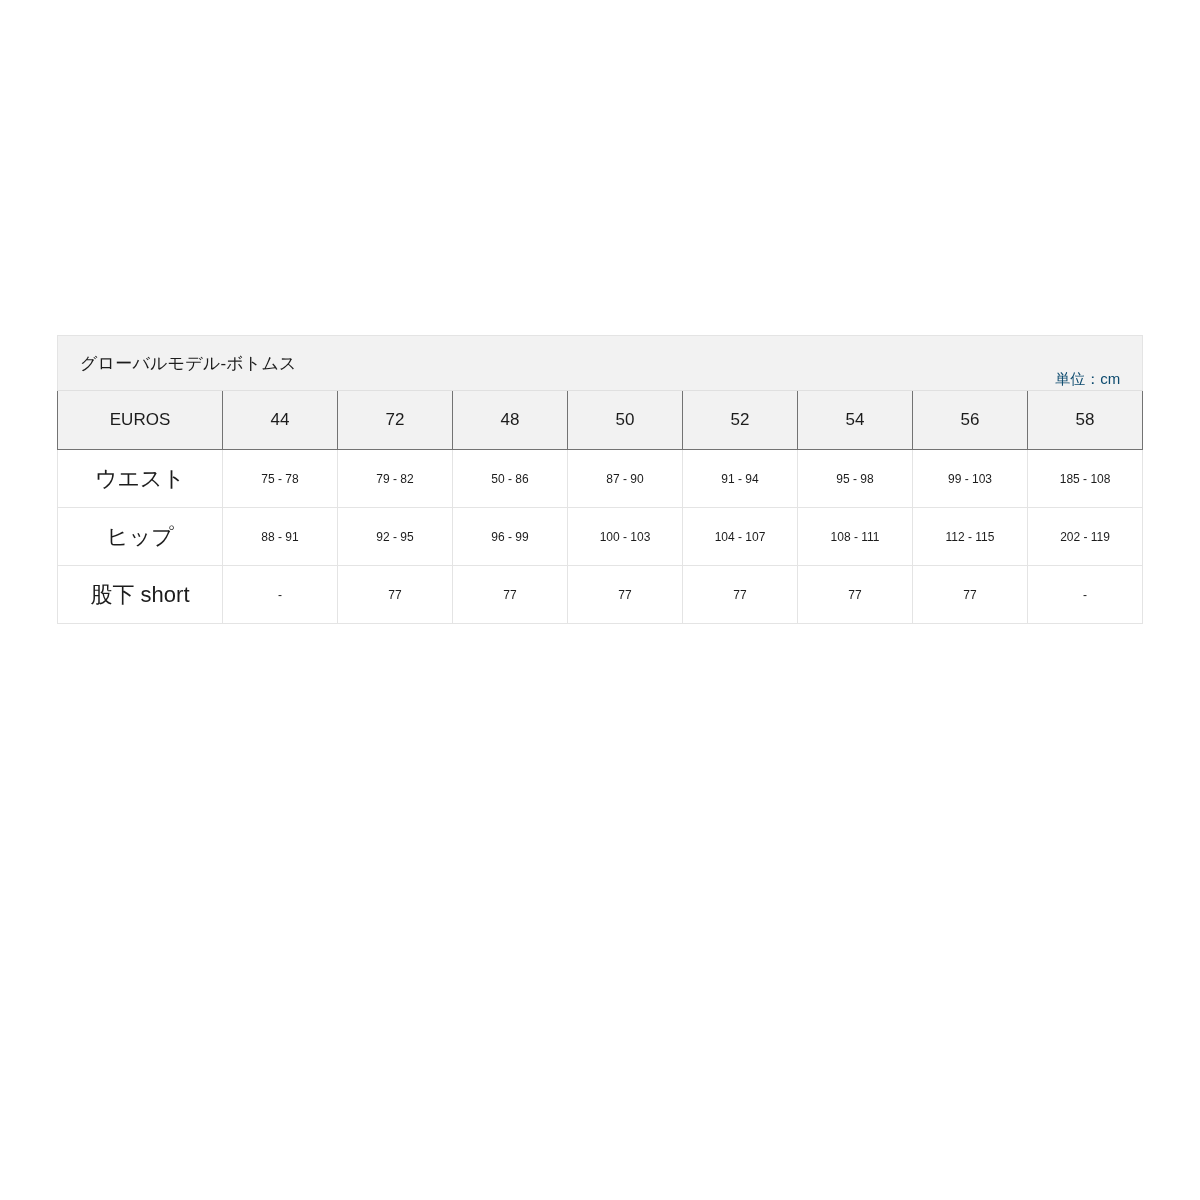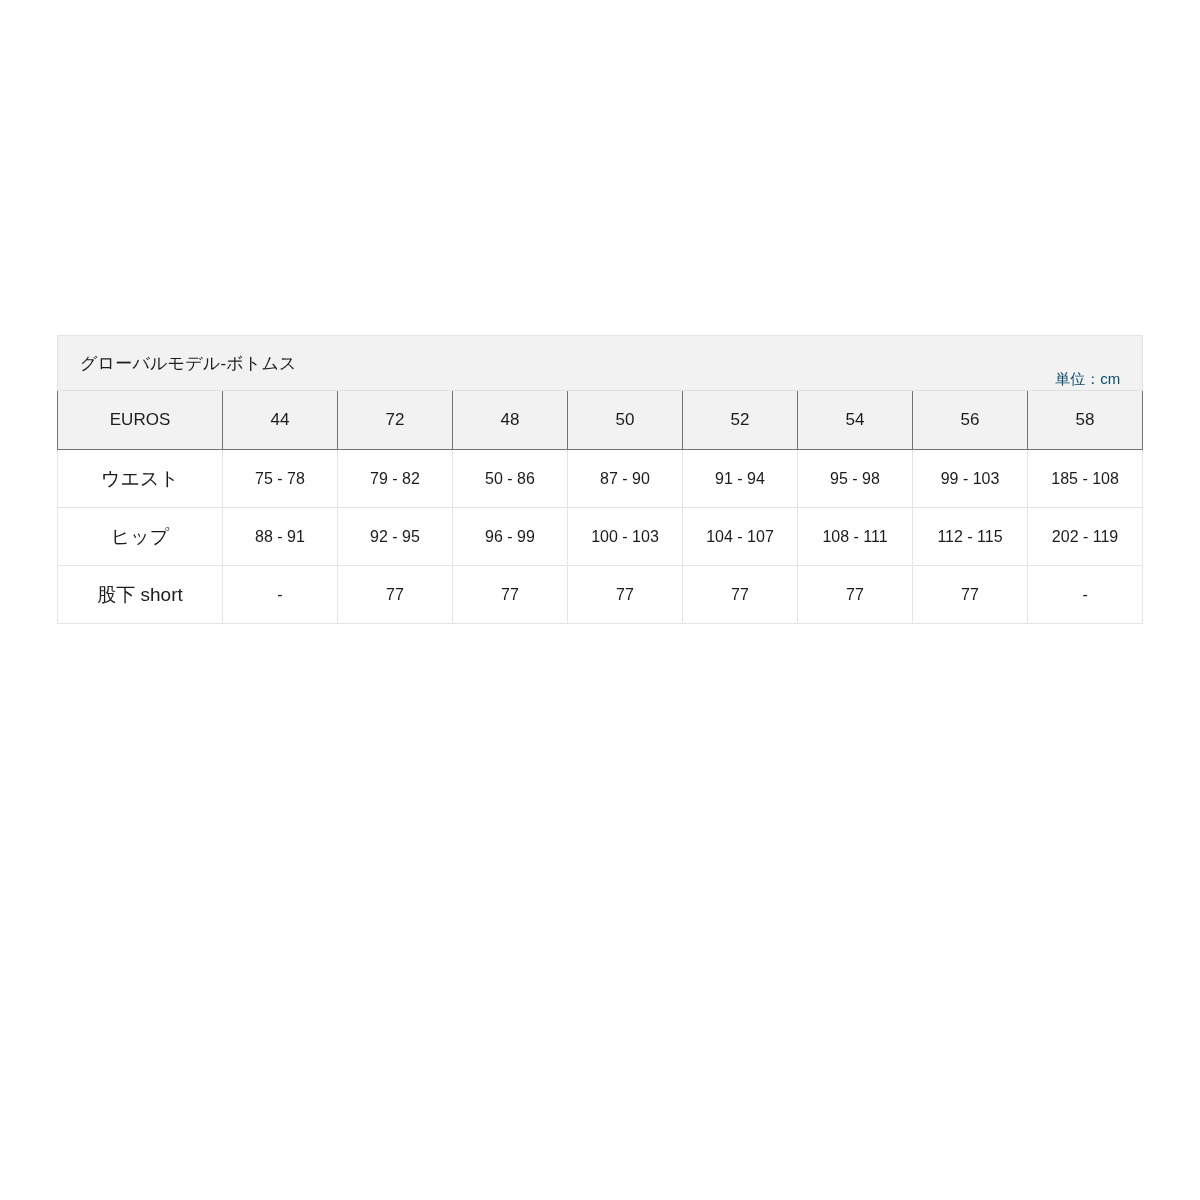--- a/index.html
+++ b/index.html
@@ -73,31 +73,31 @@
     color: #1c1c1c;
     text-align: center;
     vertical-align: middle;
     padding: 0 4px;
   }
 
   
   tr.chart-body-row td {
     border: 1px solid #e4e4e4;
     height: 57px;
-    font-size: 16px;
+    font-size: 12px;
     font-weight: 400;
     color: #1c1c1c;
     text-align: center;
     vertical-align: middle;
     background: #ffffff;
     padding: 0 3px;
     white-space: nowrap;
   }
   tr.chart-body-row td.row-label {
-    font-size: 19px;
+    font-size: 22px;
   }
 
   
   col.col-label { width: 165px; }
   col.col-size  { width: 115px; }
 </style>
 </head>
 <body>
 
 <div id="size-chart-wrapper">

